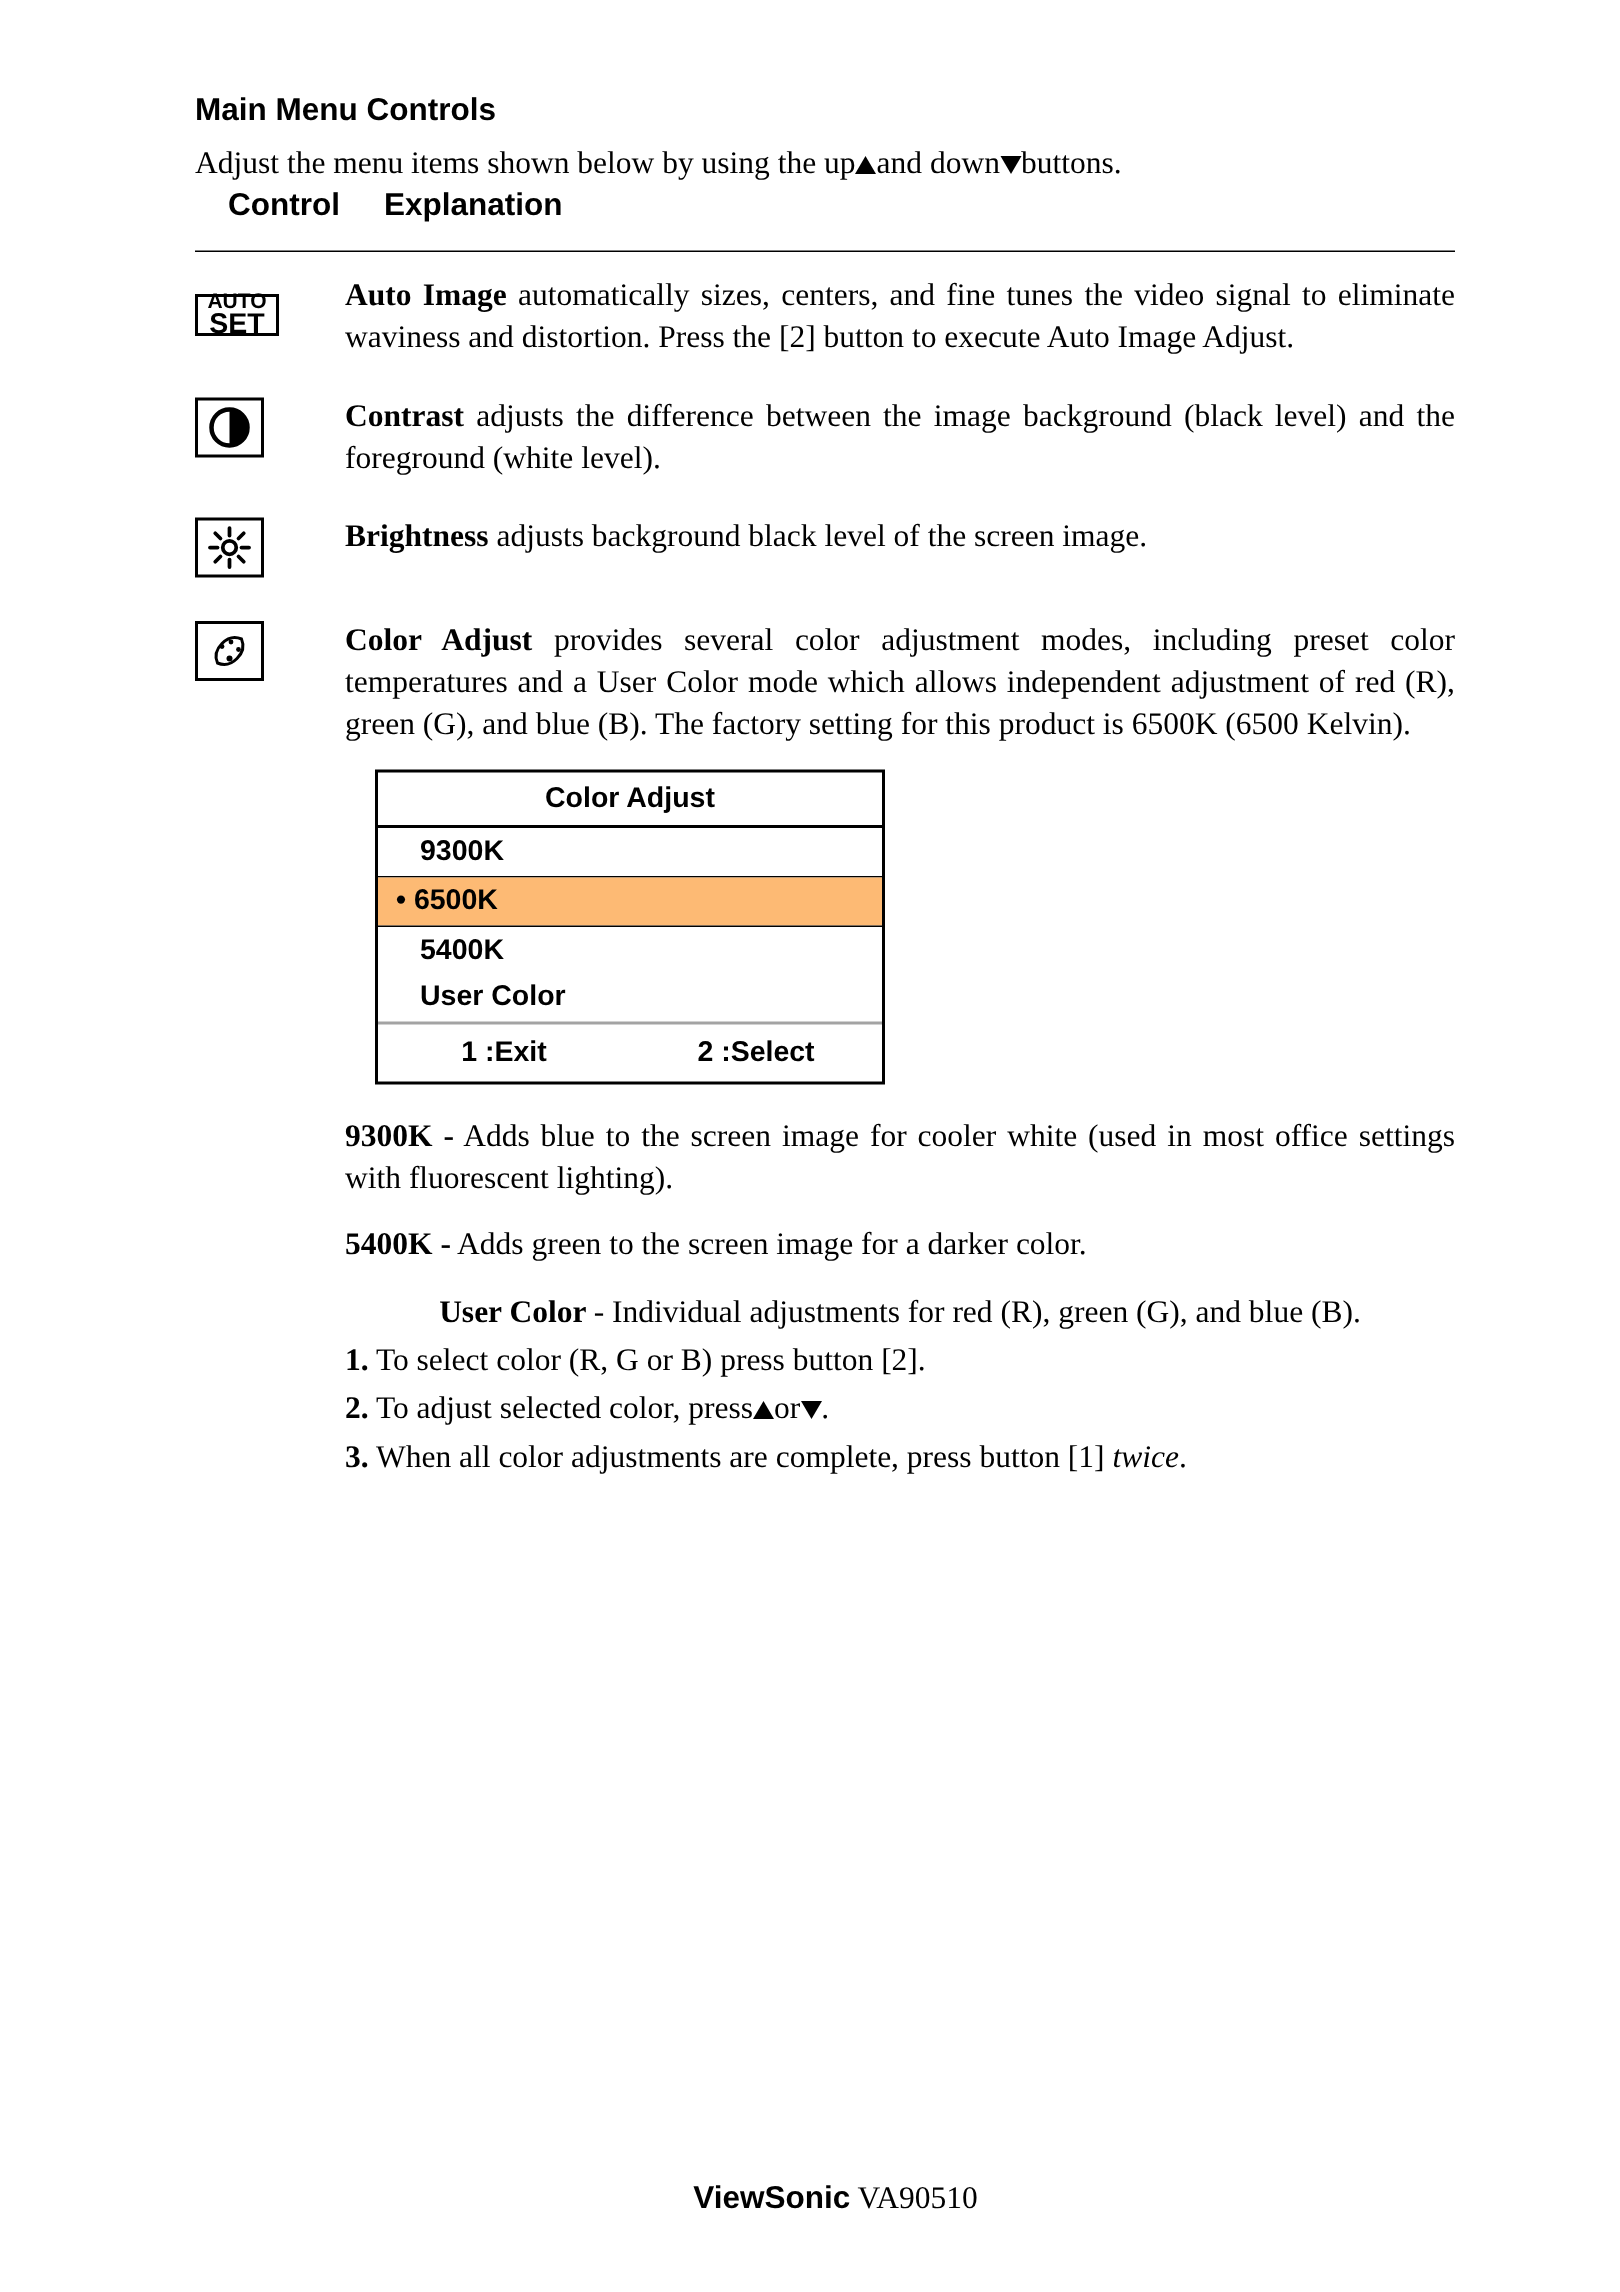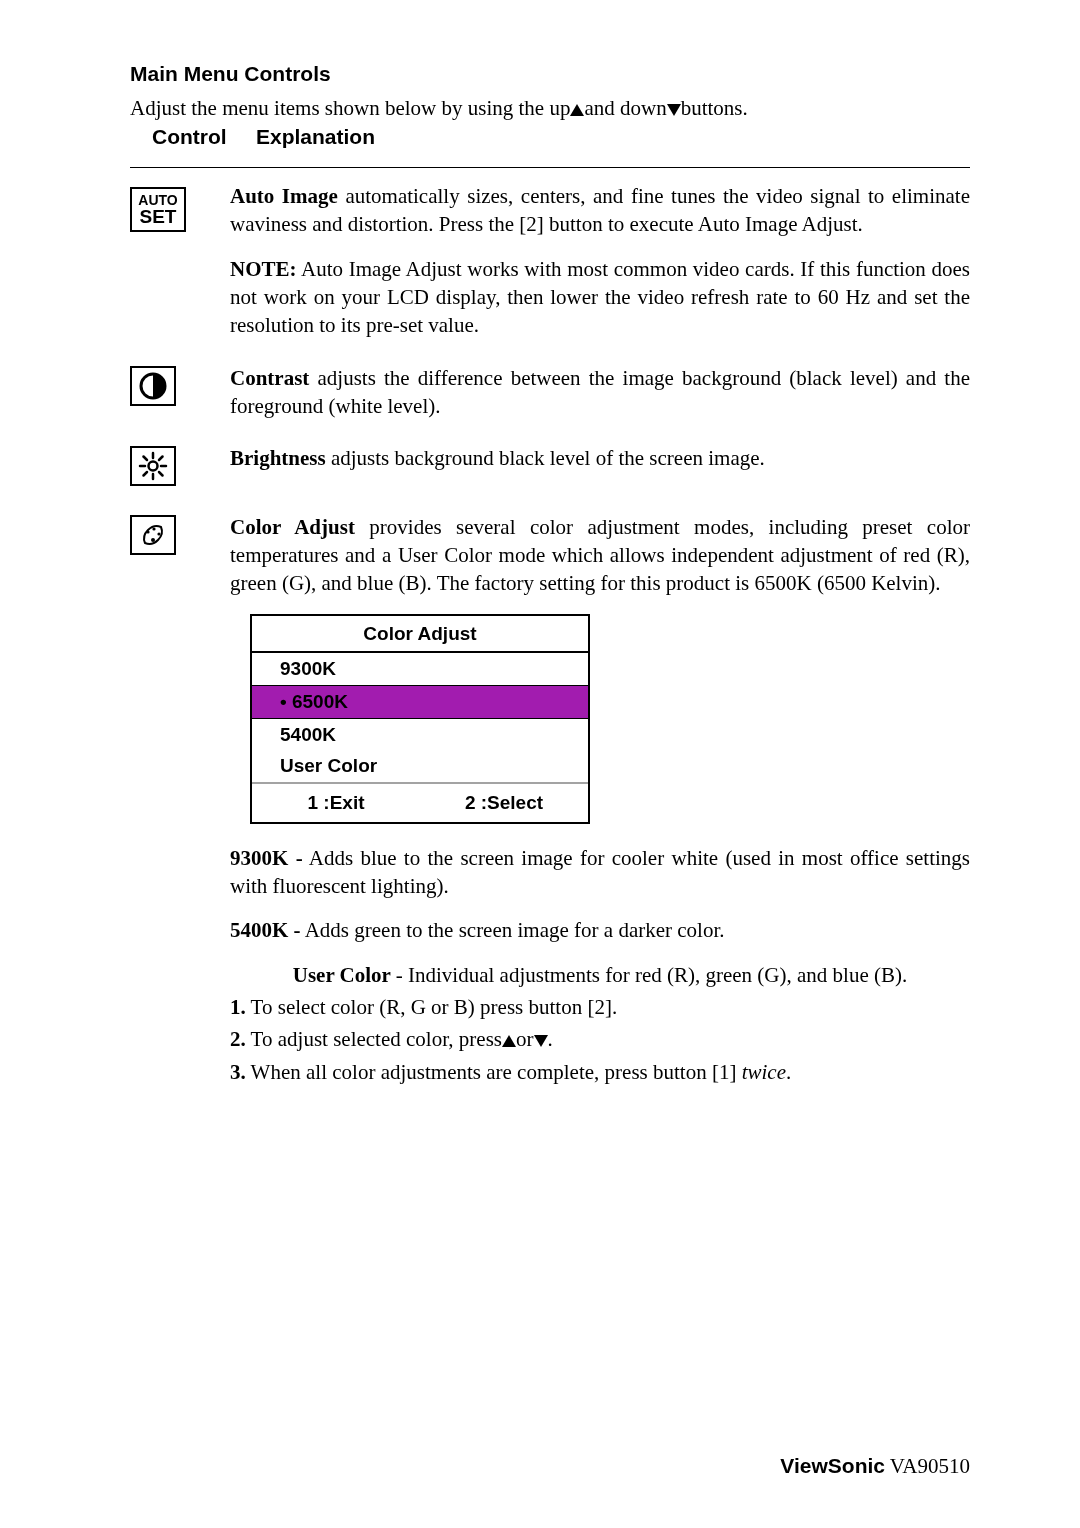--- a/index.html
+++ b/index.html
@@ -54,21 +54,21 @@
   .bodycell p { margin-bottom: 16px; text-align: justify; }
   .bodycell p:last-child { margin-bottom: 0; }
   .icon-box {
     border: 2px solid #000;
     display: inline-flex;
     align-items: center;
     justify-content: center;
     background: #fff;
   }
   .icon-autoset {
-    width: 56px; height: 45px;
+    width: 56px; height: 28px;
     flex-direction: column;
     font-family: Arial, Helvetica, sans-serif;
     font-weight: bold;
     line-height: 1.0;
     font-size: 14px;
     padding: 2px 0;
   }
   .icon-autoset .set { font-size: 19px; }
   .icon-sq { width: 46px; height: 40px; }
   .icon-sq svg { width: 30px; height: 30px; }
@@ -82,41 +82,41 @@
   }
   .color-menu .cm-title {
     text-align: center;
     padding: 5px 0;
     border-bottom: 2px solid #000;
   }
   .color-menu .cm-row {
     padding: 3px 0 3px 28px;
   }
   .color-menu .cm-row.sel {
-    background: #a21caf;
-    padding-left: 28px;
+    background: #fdba74;
+    padding-left: 12px;
   }
   .color-menu .cm-divider {
     border-top: 1.5px solid #000;
   }
   .color-menu .cm-footer {
     display: flex;
     border-top: 2px solid #a3a3a3;
     padding: 6px 0;
   }
   .color-menu .cm-footer > div { flex: 1; text-align: center; }
   .indent-steps p { padding-left: 0; }
   .italic { font-style: italic; }
   .footer {
     position: absolute;
     left: 122px;
     right: 110px;
     bottom: 48px;
     display: flex;
-    justify-content: flex-end;
+    justify-content: center;
     font-size: 21px;
     margin-left: 22px;
   }
   .footer .brand {
     font-family: Arial, Helvetica, sans-serif;
     font-weight: bold;
   }
   .tri-up, .tri-down {
     display: inline-block;
     vertical-align: -1px;
@@ -146,23 +146,20 @@
 <div class="row">
   <div class="iconcell">
     <div class="icon-box icon-autoset">
       <div>AUTO</div>
       <div class="set">SET</div>
     </div>
   </div>
   <div class="bodycell">
     <p>
       <span class="bold">Auto Image</span><span> automatically sizes, centers, and fine tunes the video signal to eliminate waviness and distortion. Press the [2] button to execute Auto Image Adjust.</span>
-    </p>
-    <p>
-      <span class="bold">NOTE:</span><span> Auto Image Adjust works with most common video cards. If this function does not work on your LCD display, then lower the video refresh rate to 60 Hz and set the resolution to its pre-set value.</span>
     </p>
   </div>
 </div>
 
 <div class="row">
   <div class="iconcell">
     <div class="icon-box icon-sq">
       <svg viewBox="0 0 30 30">
         <circle cx="15" cy="15" r="12" fill="none" stroke="#000" stroke-width="3"></circle>
         <path d="M15 3 A12 12 0 0 1 15 27 Z" fill="#000"></path>

